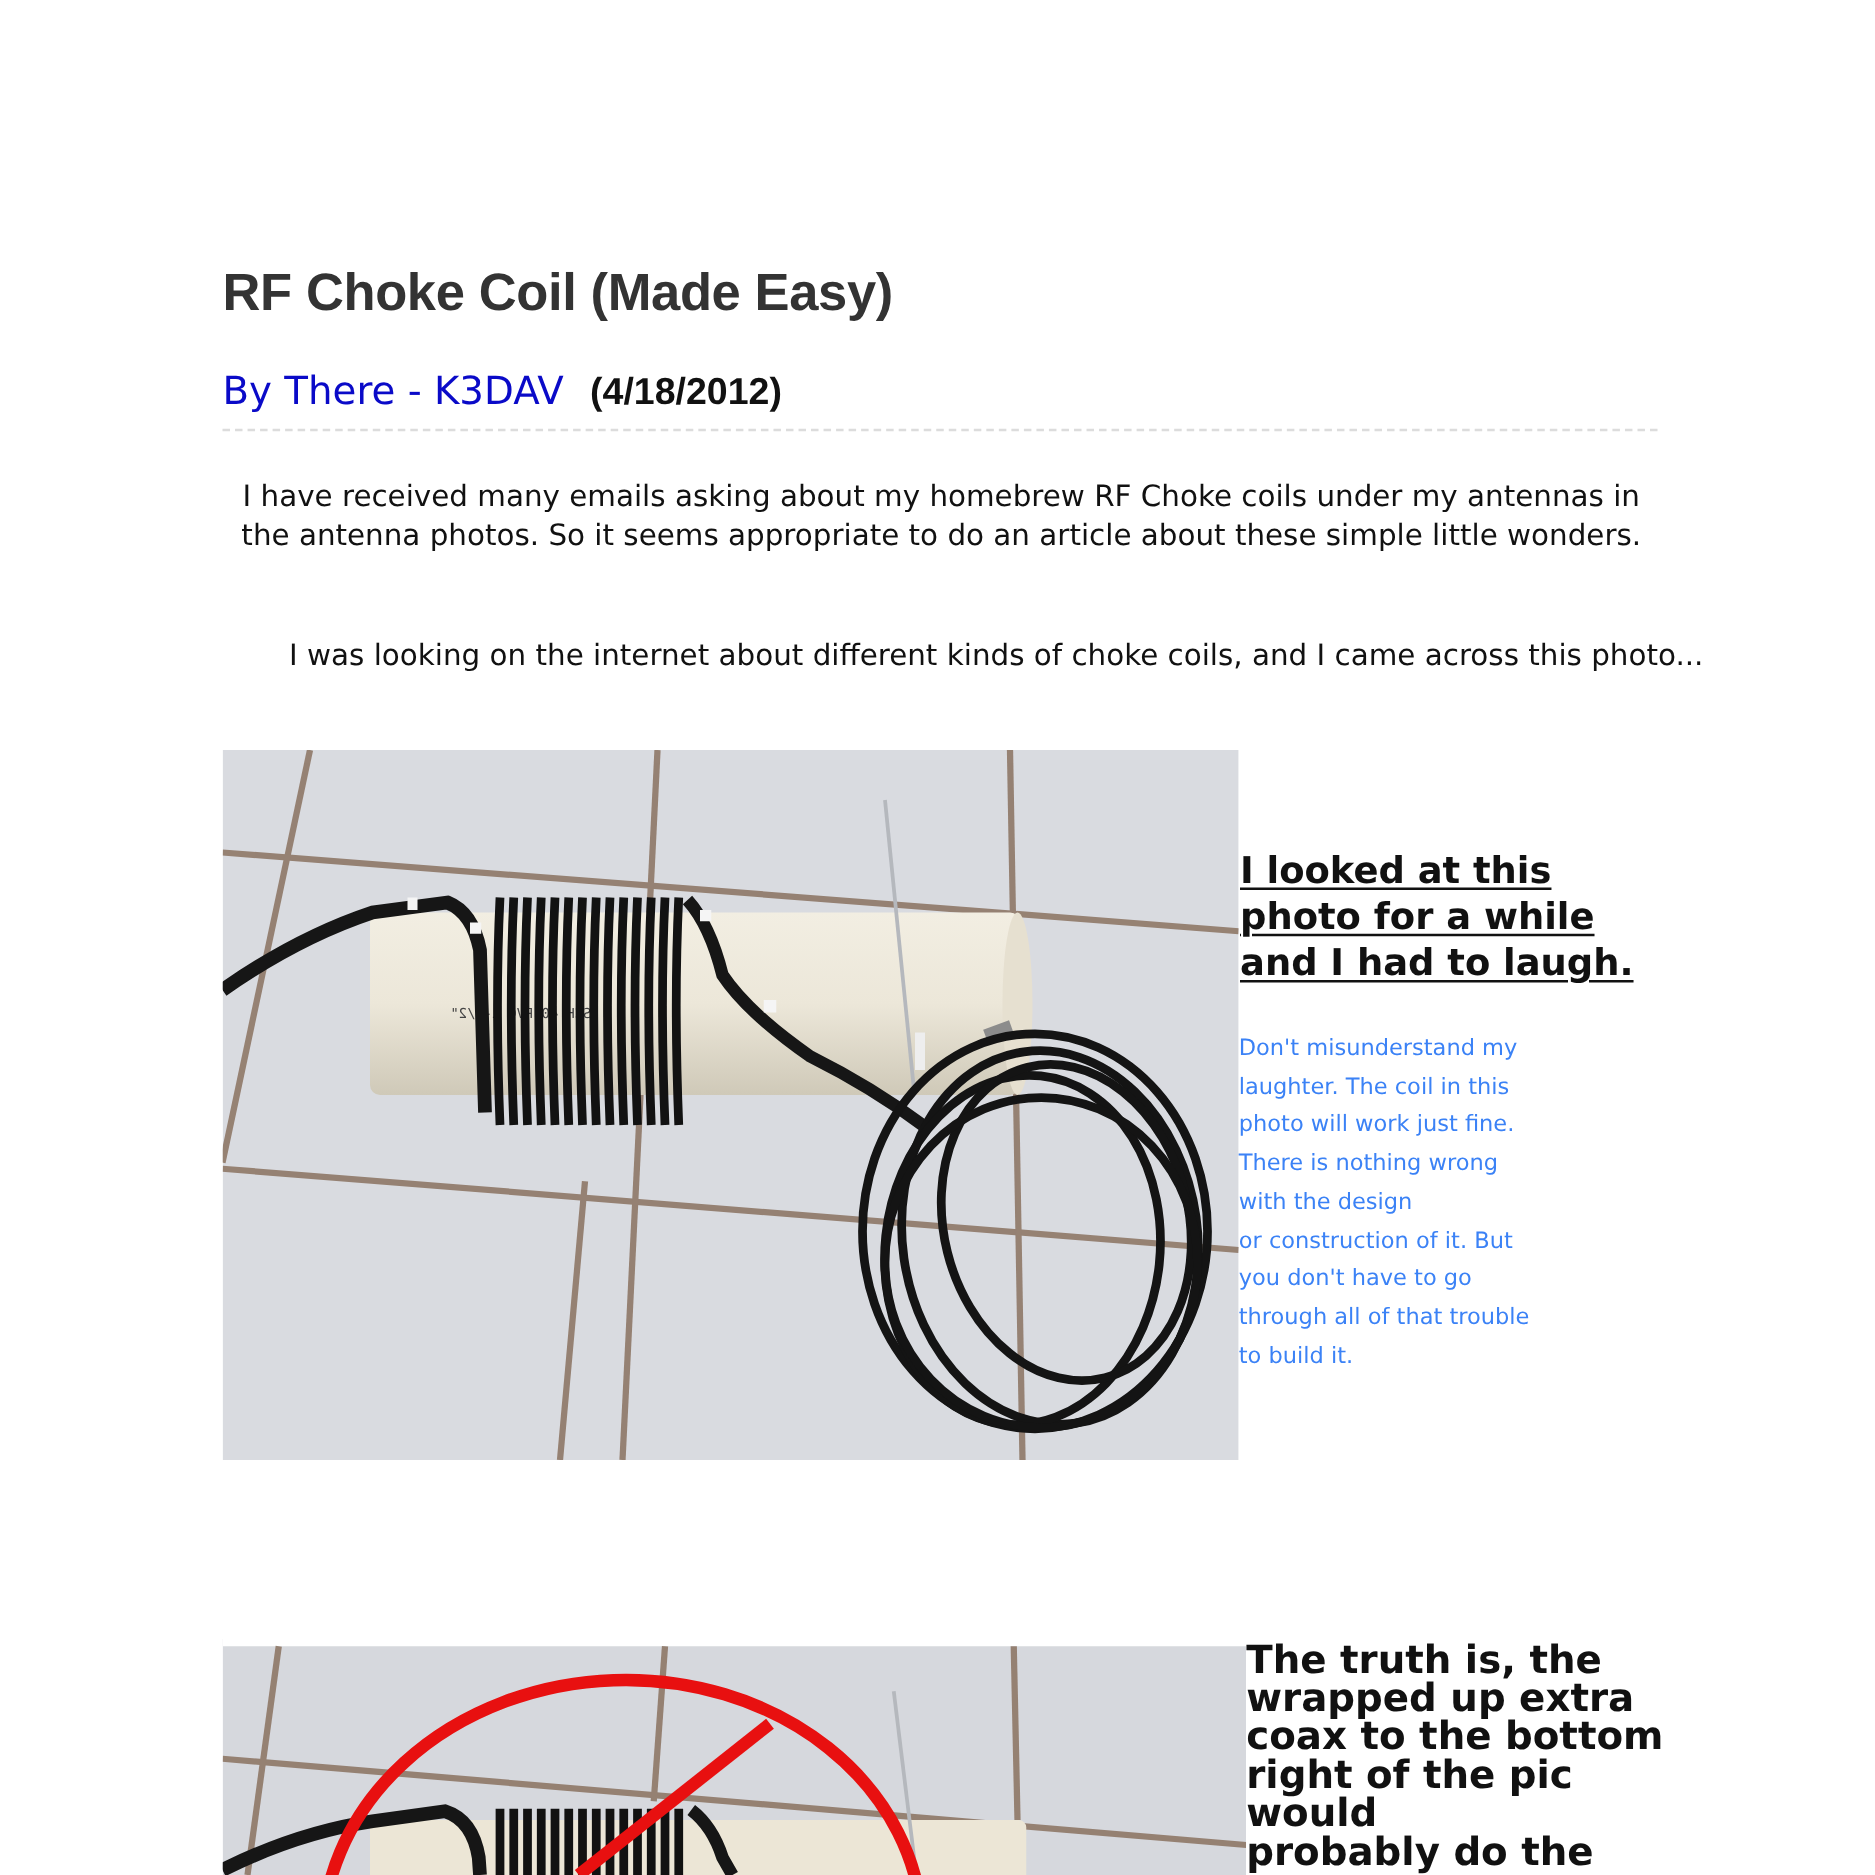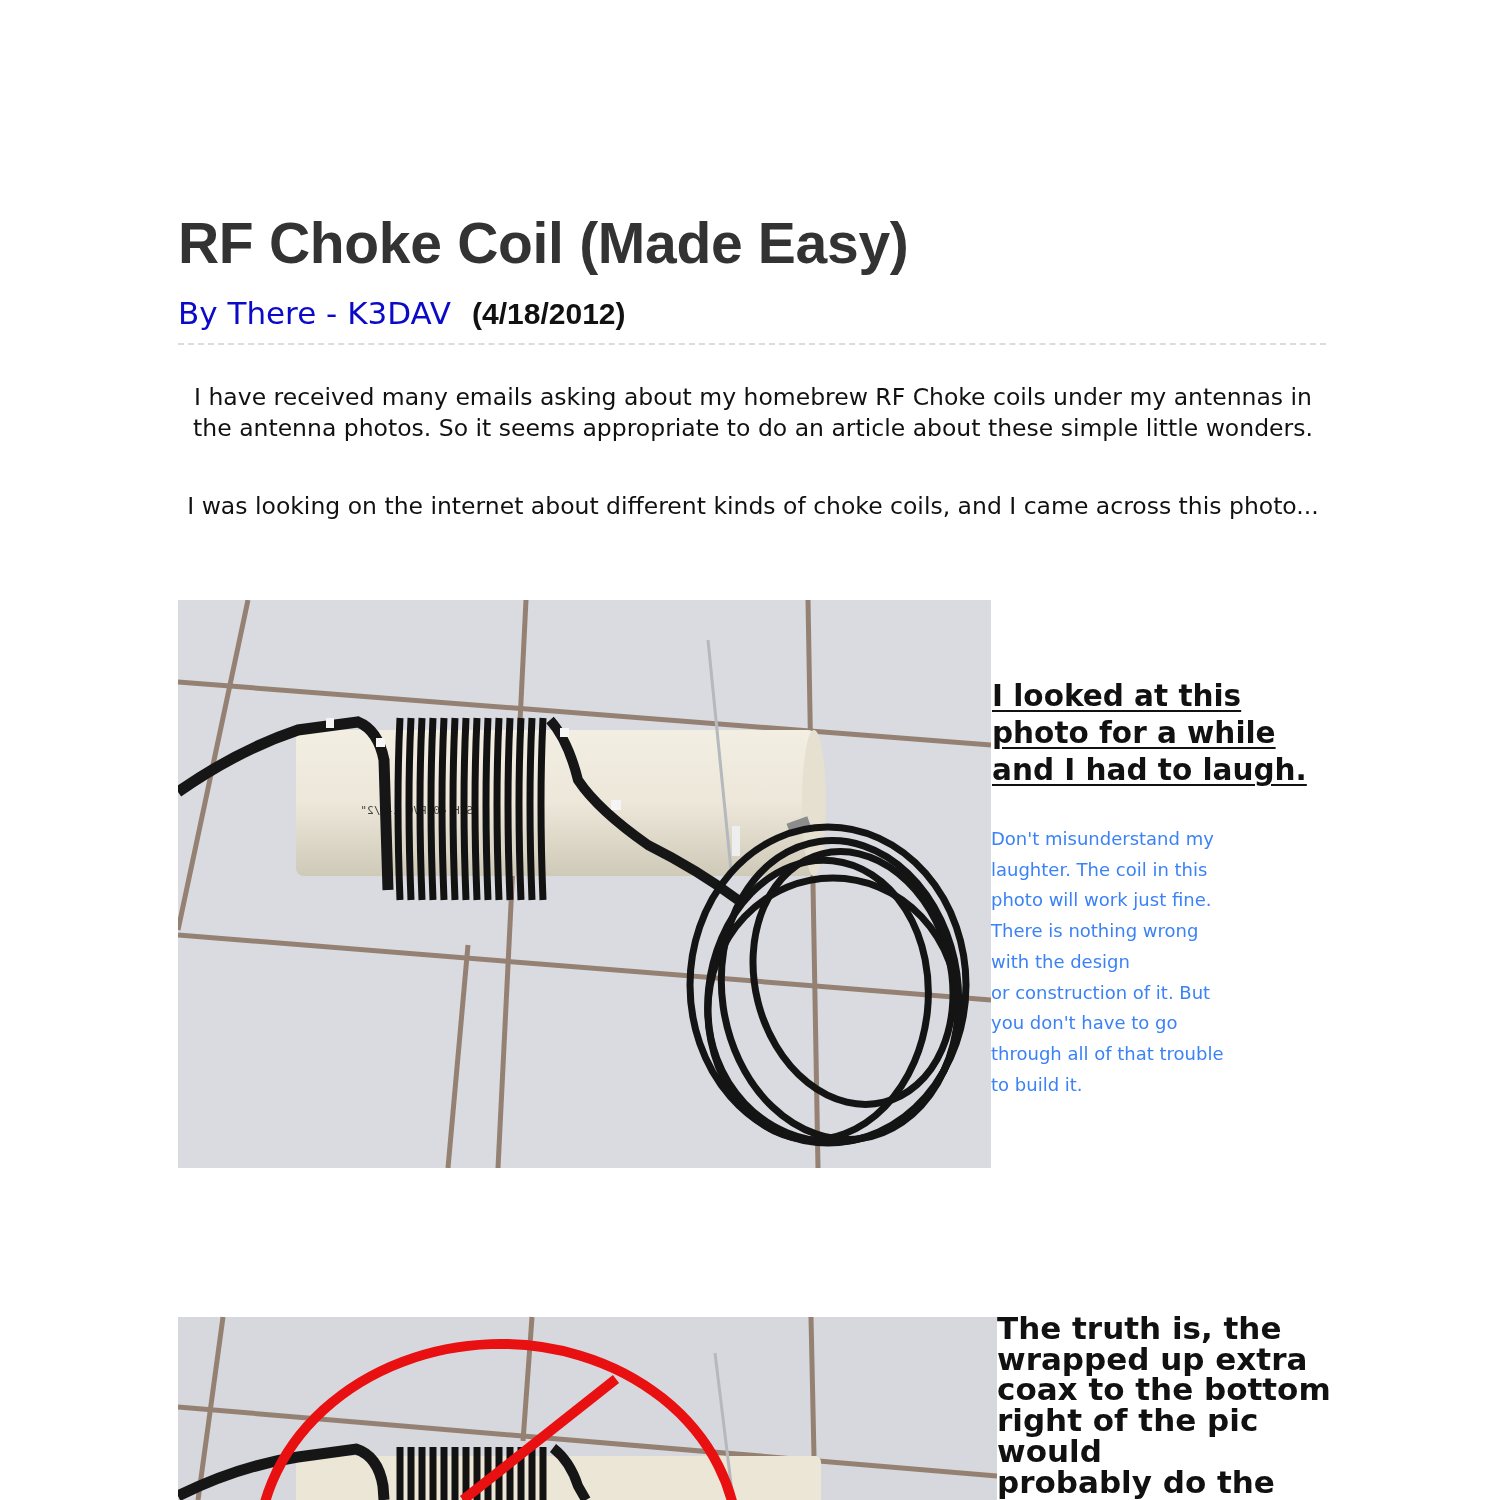--- a/index.html
+++ b/index.html
@@ -1,34 +1,34 @@
 <!DOCTYPE html>
 <html><head>
   <meta charset="utf-8">
   <style>
     html, body { margin: 0; padding: 0; background: #ffffff; }
     body { width: 1500px; height: 1500px; position: relative; overflow: hidden; font-family: "DejaVu Sans", sans-serif; }
     .title {
       position: absolute; left: 178px; top: 210px;
       font-family: "Liberation Sans", sans-serif; font-weight: bold;
-      font-size: 57px; color: #333333; margin: 0; letter-spacing: -0.3px;
+      font-size: 42px; color: #333333; margin: 0; letter-spacing: -0.3px;
     }
     .byline { position: absolute; left: 178px; top: 295px; white-space: nowrap; }
     .byline .author { font-family: "DejaVu Sans", sans-serif; font-size: 31px; color: #0a0ac8; }
     .byline .date { font-family: "Liberation Sans", sans-serif; font-weight: bold; font-size: 30px; color: #111; margin-left: 16px; }
     .separator {
       position: absolute; left: 178px; top: 343px; width: 1148px; height: 0;
       border-top: 2px dashed #dcdcdc;
     }
     .para {
       position: absolute; left: 178px; width: 1150px;
       font-family: "DejaVu Sans", sans-serif; font-size: 23.5px; line-height: 31px; color: #111; margin: 0; text-align: center;
     }
     .p1 { top: 382px; }
-    .p2 { top: 491px; }
+    .p2 { top: 509px; margin-left: 44px; }
     .photo { position: absolute; overflow: hidden; }
     .photo1 { left: 178px; top: 600px; width: 813px; height: 568px; }
     .photo2 { left: 178px; top: 1311px; width: 819px; height: 189px; }
     .photo svg { display: block; }
     .callout1 {
       position: absolute; left: 992px; top: 678px; width: 332px;
       text-align: left; font-family: "DejaVu Sans", sans-serif; font-weight: bold;
       font-size: 29.5px; line-height: 37px; color: #111; text-decoration: underline;
       text-decoration-thickness: 2px; text-underline-offset: 4px; margin: 0;
     }

